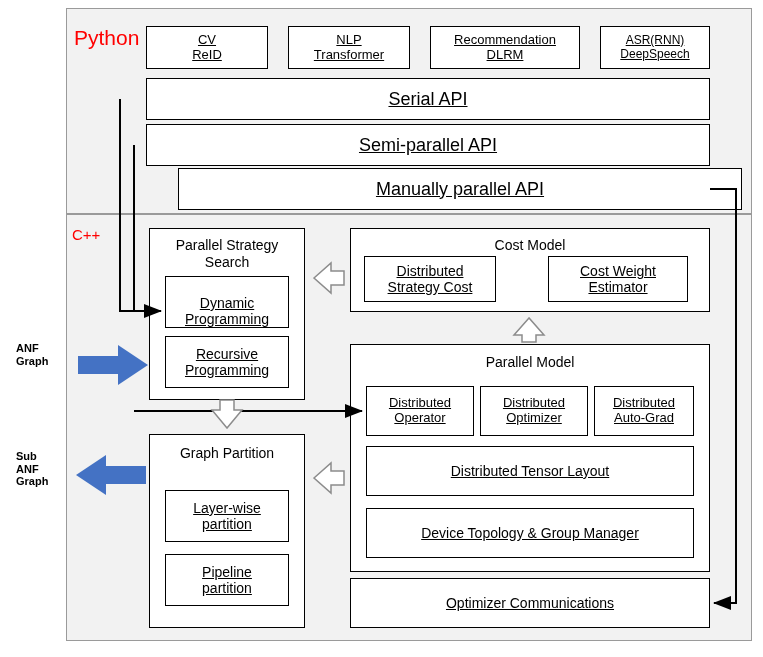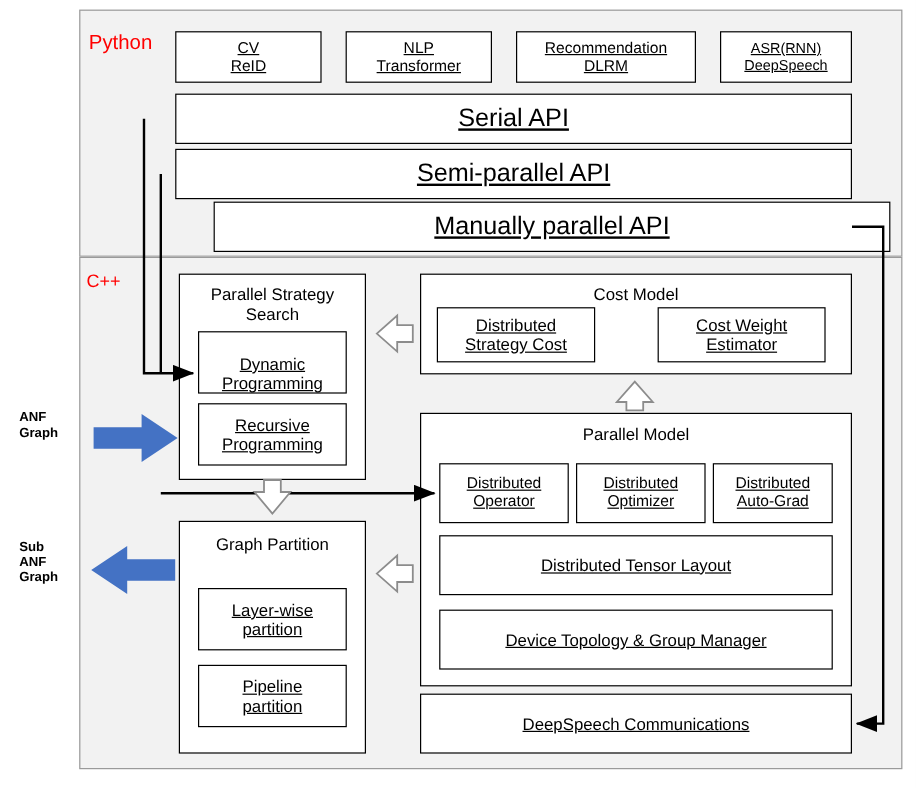--- a/index.html
+++ b/index.html
@@ -38,21 +38,21 @@
   }
   .group {
     position: absolute;
     box-sizing: border-box;
     border: 1px solid #000000;
     background: #ffffff;
   }
   .lang-label {
     position: absolute;
     color: #ff0000;
-    font-size: 17px;
+    font-size: 21px;
     font-weight: normal;
   }
   .side-label {
     position: absolute;
     font-weight: bold;
     font-size: 11px;
     line-height: 1.15;
     text-align: left;
   }
   .grp-title {
@@ -65,21 +65,21 @@
   svg.overlay {
     position: absolute;
     left: 0;
     top: 0;
     width: 763px;
     height: 657px;
     pointer-events: none;
   }
   .f13 { font-size: 13px; }
   .f14 { font-size: 14px; }
-  .f15 { font-size: 21px; }
+  .f15 { font-size: 18px; }
   .f12 { font-size: 12px; }
 </style>
 </head>
 <body>
 
 <div id="canvas">
 
   <div class="panel" style="left:66px; top:8px; width:686px; height:206px;"></div>
 
   <div class="panel" style="left:66px; top:214px; width:686px; height:427px;"></div>
@@ -203,21 +203,21 @@
     </div>
   </div>
   <div class="box f14" style="left:366px; top:446px; width:328px; height:50px;">
     <span>Distributed Tensor Layout</span>
   </div>
   <div class="box f14" style="left:366px; top:508px; width:328px; height:50px;">
     <span>Device Topology &amp; Group Manager</span>
   </div>
 
   <div class="box f14" style="left:350px; top:578px; width:360px; height:50px;">
-    <span>DeepSpeech Communications</span>
+    <span>Optimizer Communications</span>
   </div>
 
   <svg class="overlay" viewBox="0 0 763 657">
     <defs>
       <marker id="arrowhead" markerWidth="9" markerHeight="7" refX="8.5" refY="3.5" orient="auto">
         <polygon points="0 0, 9 3.5, 0 7" fill="#000000"></polygon>
       </marker>
     </defs>
 
     <path d="M 120 99 L 120 311 L 161 311" stroke="#000000" stroke-width="2" fill="none" marker-end="url(#arrowhead)"></path>

